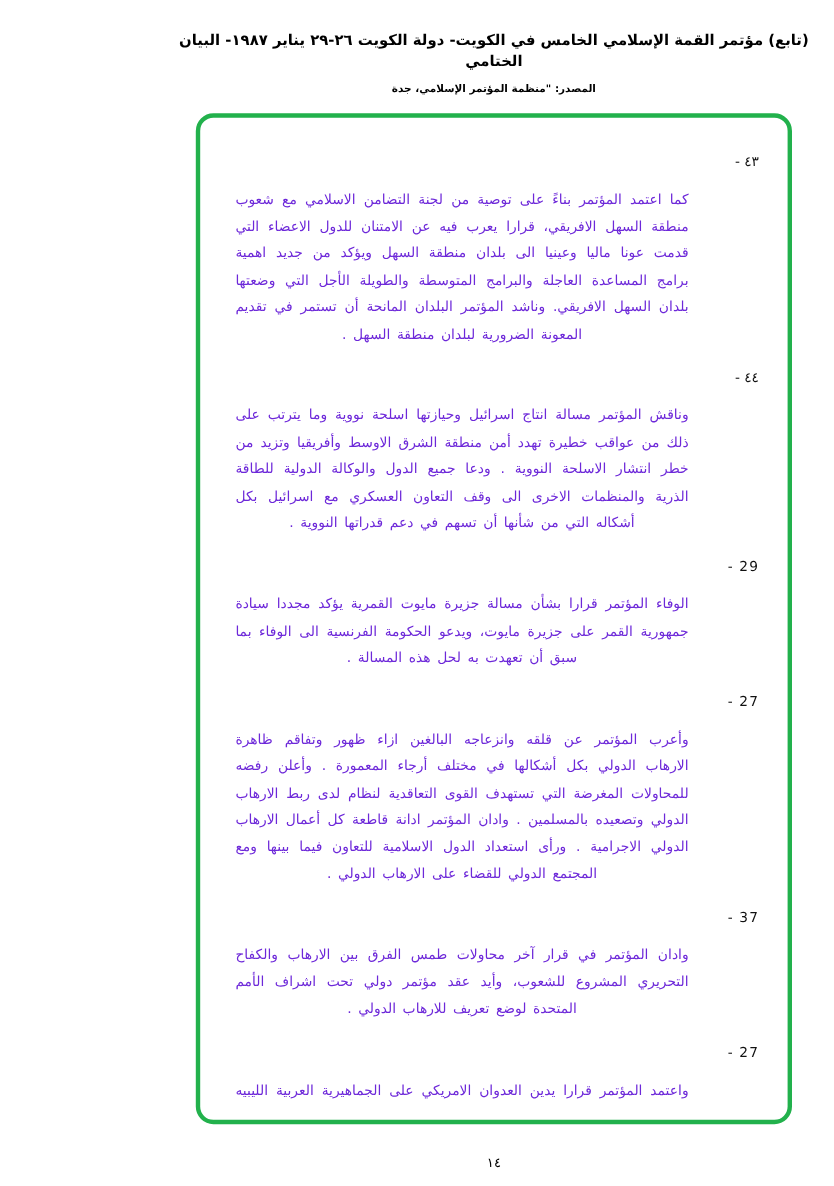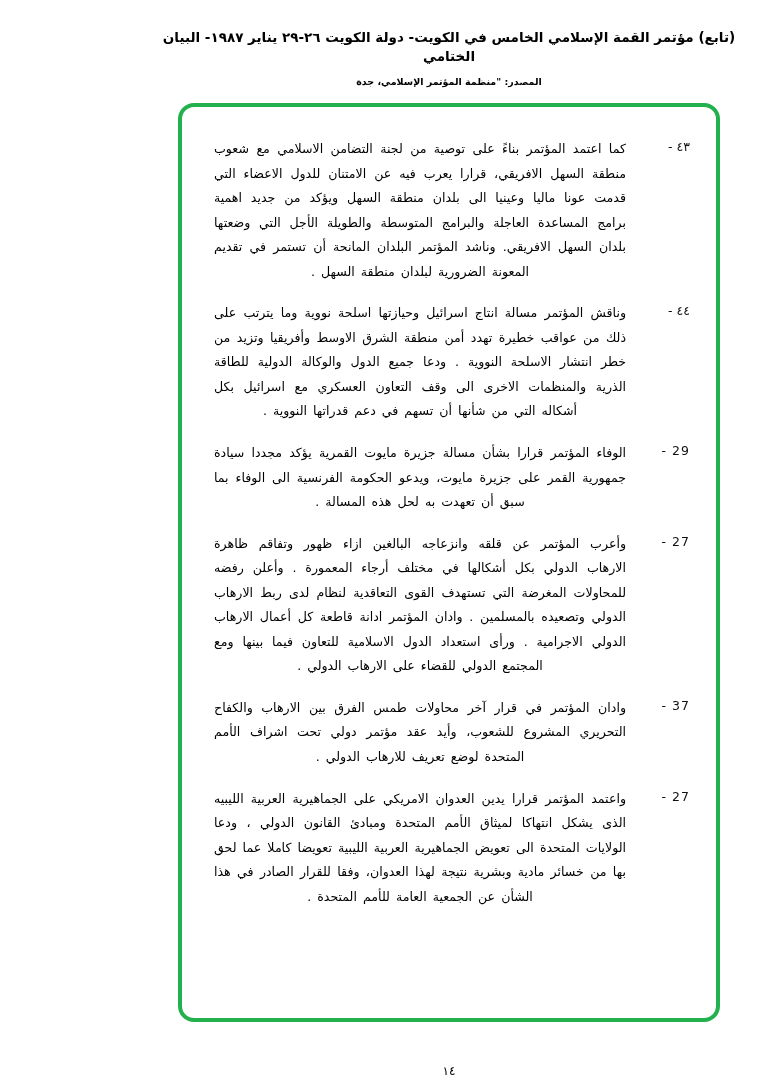--- a/index.html
+++ b/index.html
@@ -73,29 +73,30 @@
     letter-spacing: 1px;
     white-space: nowrap;
     font-family: "DejaVu Sans", sans-serif;
   }
   .item-body {
     flex: 1 1 auto;
     font-size: 12.6px;
     line-height: 1.95;
     text-align: justify;
     text-align-last: center;
-    color: #000000;
+    color: #6d28d9;
     letter-spacing: 0.3px;
     word-spacing: 2px;
     padding-left: 6px;
     padding-right: 4px;
+    margin-top: 32px;
   }
   .footer {
     position: absolute;
-    bottom: 0;
+    bottom: 14px;
     left: 0;
     right: 0;
     text-align: center;
     font-size: 12px;
     color: #000;
     letter-spacing: 2px;
   }
 </style>
 </head>
 <body>

